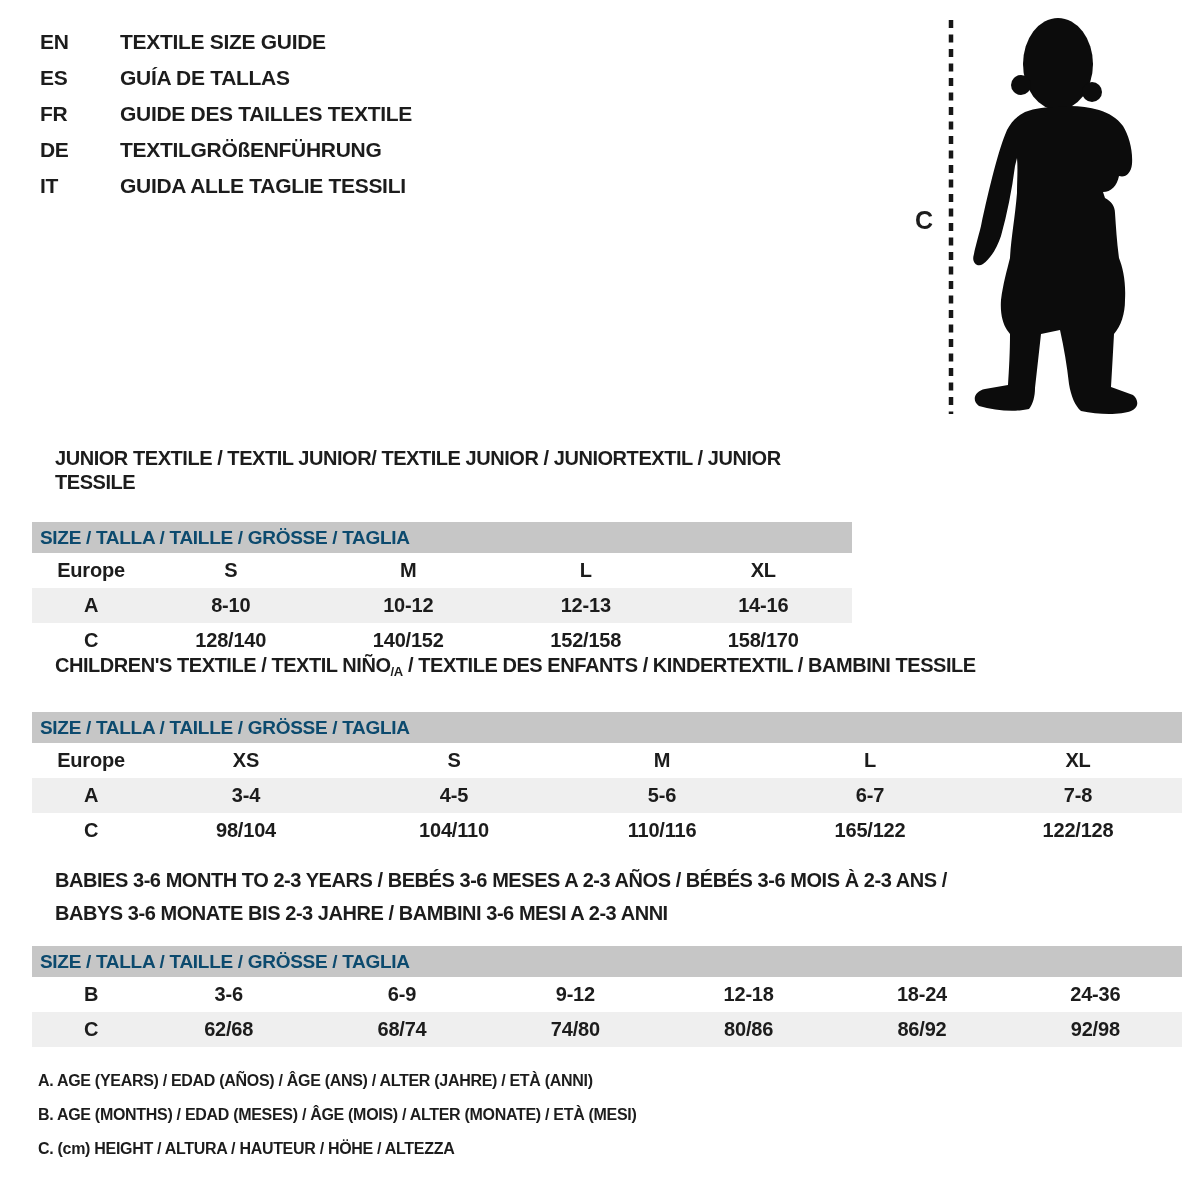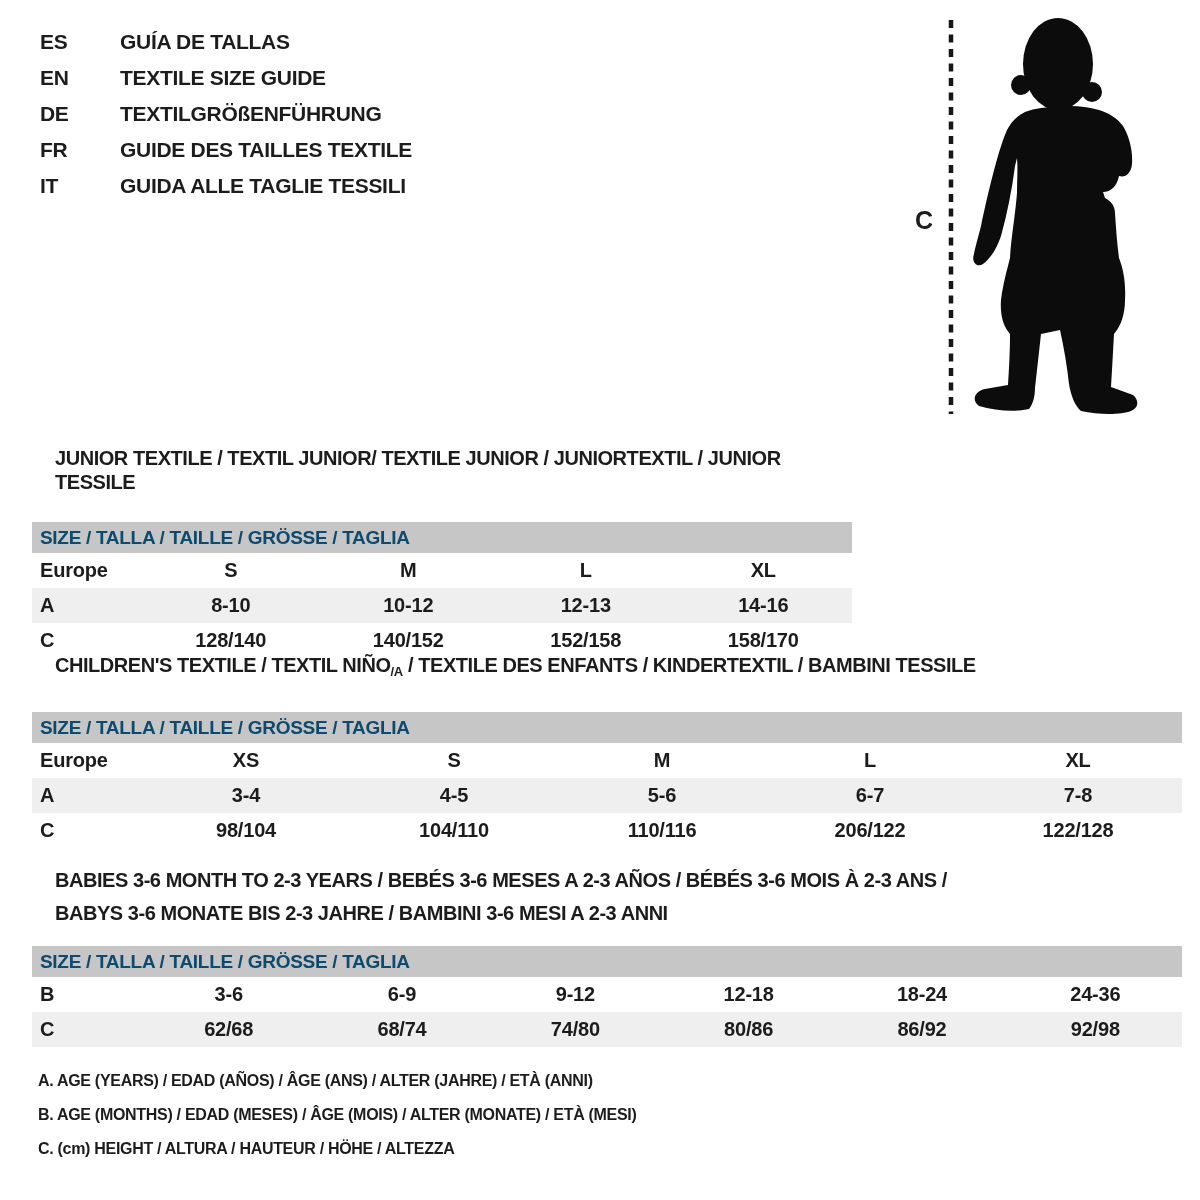--- a/index.html
+++ b/index.html
@@ -19,50 +19,50 @@
   
   .tbl{position:absolute;left:32px;}
   .tbl-title{margin:16px;padding-left:7px;font-size:20px;line-height:24px;letter-spacing:-0.45px;font-weight:700;}
   .tbl-title .sub{font-size:13px;vertical-align:-4px;letter-spacing:-0.3px;}
   .tbl-title.two-line{line-height:33px;}
   .size-bar{margin-top:28px;height:31px;background:var(--bar,#c6c6c6);color:#0c4a6e;
     font-size:19px;line-height:31px;padding-left:8px;letter-spacing:-0.3px;}
   .tbl.babies .size-bar{margin-top:16px;}
   .row{display:flex;height:35px;align-items:center;font-size:20px;letter-spacing:-0.2px;}
   .row.shaded{background:var(--shade,#efefef);}
-  .row .c0{flex:0 0 110px;width:110px;padding-left:8px;box-sizing:border-box;text-align:left;}
+  .row .c0{flex:0 0 110px;width:110px;padding-left:8px;box-sizing:border-box;text-align:center;}
   .row .c{flex:1;text-align:center;}
   .t-junior{top:430px;width:820px;}
   .t-children{top:637px;width:1150px;}
   .t-babies{top:848px;width:1150px;}
   
   .legend{position:absolute;left:38px;top:1064px;font-size:16px;letter-spacing:-0.3px;}
   .legend-line{height:34px;line-height:34px;}
 </style>
 </head>
 <body>
 
 <div class="page" style="--bar: #c6c6c6; --shade: #efefef; color: rgb(28, 28, 28); background: rgb(255, 255, 255);">
 
   <header class="lang-header">
     <div class="lang-row">
+      <span class="lang-code">EN</span>
+      <span class="lang-label">TEXTILE SIZE GUIDE</span>
+    </div>
+    <div class="lang-row">
       <span class="lang-code">ES</span>
       <span class="lang-label">GUÍA DE TALLAS</span>
     </div>
     <div class="lang-row">
-      <span class="lang-code">EN</span>
-      <span class="lang-label">TEXTILE SIZE GUIDE</span>
+      <span class="lang-code">FR</span>
+      <span class="lang-label">GUIDE DES TAILLES TEXTILE</span>
     </div>
     <div class="lang-row">
       <span class="lang-code">DE</span>
       <span class="lang-label">TEXTILGRÖßENFÜHRUNG</span>
-    </div>
-    <div class="lang-row">
-      <span class="lang-code">FR</span>
-      <span class="lang-label">GUIDE DES TAILLES TEXTILE</span>
     </div>
     <div class="lang-row">
       <span class="lang-code">IT</span>
       <span class="lang-label">GUIDA ALLE TAGLIE TESSILI</span>
     </div>
   </header>
 
   <div class="figure">
     <span class="c-label">C</span>
     <svg width="265" height="415" viewBox="0 0 265 415" aria-hidden="true">
@@ -158,21 +158,21 @@
           <div class="c">4-5</div>
           <div class="c">5-6</div>
           <div class="c">6-7</div>
           <div class="c">7-8</div>
         </div>
         <div class="row">
           <div class="c0">C</div>
           <div class="c">98/104</div>
           <div class="c">104/110</div>
           <div class="c">110/116</div>
-          <div class="c">206/122</div>
+          <div class="c">165/122</div>
           <div class="c">122/128</div>
         </div>
       </div>
   </section>
 
   <section class="tbl t-babies babies">
     <h2 class="tbl-title two-line">
       <div>BABIES 3-6 MONTH TO 2-3 YEARS / BEBÉS 3-6 MESES A 2-3 AÑOS / BÉBÉS 3-6 MOIS À 2-3 ANS /</div>
       <div>BABYS 3-6 MONATE BIS 2-3 JAHRE / BAMBINI 3-6 MESI A 2-3 ANNI</div>
     </h2>

